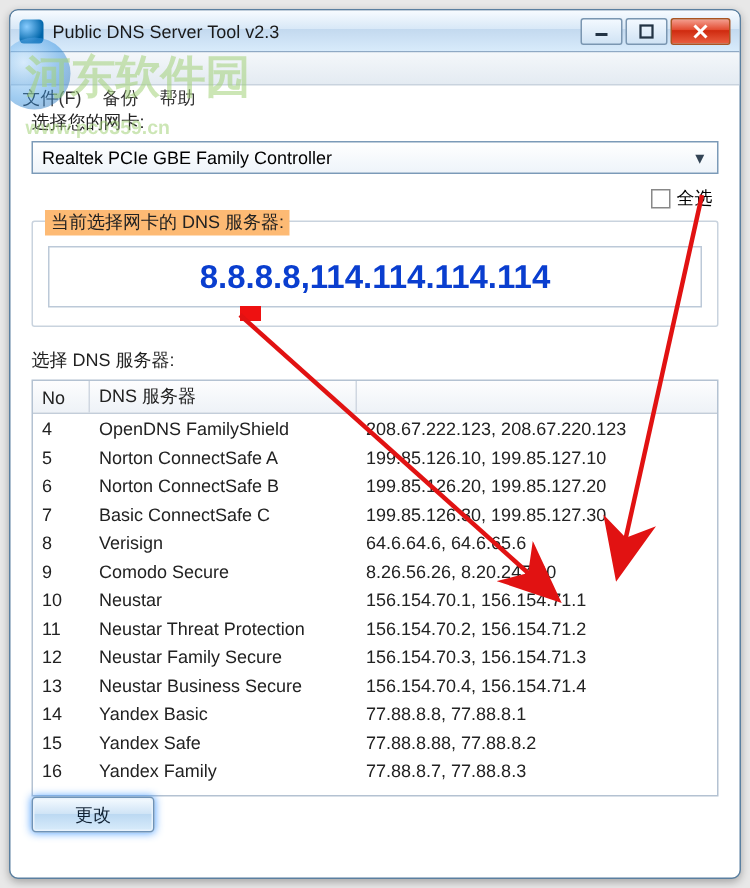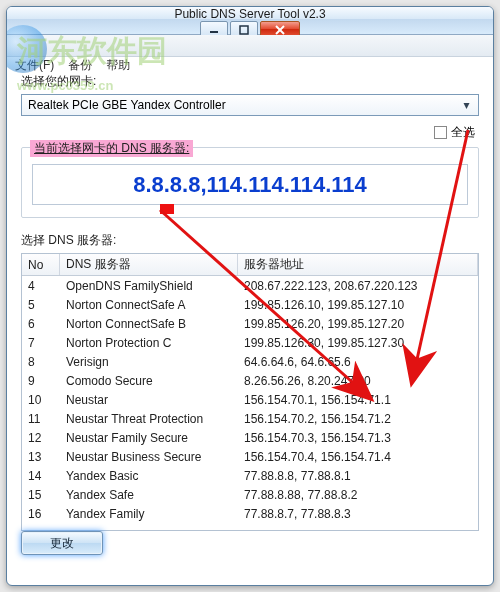--- a/index.html
+++ b/index.html
@@ -1,37 +1,37 @@
 <!DOCTYPE html>
 <html><head>
 <meta charset="utf-8">
 <style>
 *{box-sizing:border-box;margin:0;padding:0;font-family:"Microsoft YaHei","Segoe UI",Tahoma,sans-serif;font-size:12px;}
 body{background:#e8e8e8;width:500px;height:592px;position:relative;overflow:hidden;}
 .window{position:absolute;left:6px;top:6px;width:488px;height:580px;background:#fff;border:1px solid #5a7fa0;border-radius:6px;box-shadow:0 2px 6px rgba(0,0,0,.3);overflow:hidden;}
-.titlebar{height:28px;background:linear-gradient(#f7fbff,#d8e8f7 45%,#c3d9ef 46%,#d8ebfb);display:flex;align-items:center;padding:0 6px;border-bottom:1px solid #8fa9c4;position:relative;flex-direction:column;}
+.titlebar{height:28px;background:linear-gradient(#f7fbff,#d8e8f7 45%,#c3d9ef 46%,#d8ebfb);display:flex;align-items:center;padding:0 6px;border-bottom:1px solid #8fa9c4;position:relative;}
 .app-icon{width:16px;height:16px;margin-right:6px;background:radial-gradient(circle at 30% 30%,#8cf 0,#06a 70%);border-radius:3px;}
 .title-text{color:#1a1a1a;flex:1;}
 .win-btns{display:flex;gap:2px;}
 .win-btn{width:28px;height:18px;border:1px solid #7a96b1;border-radius:2px;display:flex;align-items:center;justify-content:center;font-size:10px;background:linear-gradient(#f3f9ff,#d0e3f4);cursor:pointer;}
 .win-btn.close{width:40px;background:linear-gradient(#f39d8e,#e2472c 45%,#cf2a0f 46%,#e95d3f);color:#fff;border-color:#a52;}
 .menubar{height:22px;background:linear-gradient(#f4f7fa,#e4ebf2);display:flex;align-items:center;padding:0 8px;gap:14px;border-bottom:1px solid #c9d3de;position:relative;}
 .menu-item{color:#333;cursor:pointer;margin-top:39px;}
 .watermark{position:absolute;left:10px;top:24px;font-size:20px;font-weight:bold;color:#a4d27a;opacity:.55;pointer-events:none;letter-spacing:0;}
 .watermark .cn{font-size:30px;}
 .watermark .url{font-family:Arial;font-size:13px;}
 .wm-logo{position:absolute;left:-8px;top:18px;width:48px;height:48px;border-radius:50%;background:radial-gradient(circle at 35% 35%,#b9e0ff 0,#2a8de0 55%,#0c4e90 100%);opacity:.45;pointer-events:none;}
 .content{padding:10px 14px 12px 14px;}
 .section-label{margin:6px 0 4px 0;color:#222;}
 .combo{width:100%;height:22px;border:1px solid #7b9ab8;background:linear-gradient(#fff,#eef4fa);display:flex;align-items:center;padding:0 6px;position:relative;cursor:pointer;}
 .combo-arrow{position:absolute;right:4px;top:3px;width:15px;height:14px;display:flex;align-items:center;justify-content:center;color:#345;}
 .select-all-row{display:flex;justify-content:flex-end;align-items:center;margin:8px 4px 0 0;gap:4px;}
 .cb{width:13px;height:13px;border:1px solid #888;background:#fff;cursor:pointer;}
 .groupbox{border:1px solid #c9d3de;border-radius:2px;margin-top:10px;padding:16px 10px 12px 10px;position:relative;}
-.group-title{position:absolute;top:-8px;left:8px;background:#f9a8d4;padding:0 4px;color:#222;text-decoration:underline;}
+.group-title{position:absolute;top:-8px;left:8px;background:#fdba74;padding:0 4px;color:#222;}
 .dns-display{border:1px solid #bcc9d8;background:#fff;height:41px;display:flex;align-items:center;justify-content:center;}
 .dns-big{font-size:22px;font-weight:bold;color:#0a3ecf;font-family:Arial,sans-serif;}
 .red-caret{position:absolute;width:14px;height:10px;background:#e11;}
 .table-wrap{border:1px solid #b4c2d2;margin-top:0;height:278px;overflow:hidden;background:#fff;}
 .thead{display:flex;background:linear-gradient(#fdfdfe,#eef2f7);border-bottom:1px solid #c3cdd9;height:22px;align-items:center;}
 .th,.td{padding:0 6px;overflow:hidden;white-space:nowrap;text-overflow:ellipsis;}
 .col-no{width:38px;}
 .col-name{width:178px;}
 .col-addr{flex:1;}
 .th{border-right:1px solid #d0d7e1;height:100%;display:flex;align-items:center;color:#222;}
@@ -78,21 +78,21 @@
   <div class="wm-logo"></div>
   <div class="watermark">
     <span class="cn">河东软件园</span><br>
     <span class="url">www.pc0359.cn</span>
   </div>
 
   <div class="content">
 
     <div class="section-label">选择您的网卡:</div>
     <div class="combo">
-      <span>Realtek PCIe GBE Yandex Controller</span>
+      <span>Realtek PCIe GBE Family Controller</span>
       <span class="combo-arrow">▾</span>
     </div>
 
     <div class="select-all-row">
       <span class="cb"></span>
       <span>全选</span>
     </div>
 
     <div class="groupbox" style="margin-top:6px;">
       <div class="group-title">当前选择网卡的 DNS 服务器:</div>
@@ -101,41 +101,40 @@
       </div>
       <div class="red-caret" style="left:138px;top:56px;"></div>
     </div>
 
     <div class="section-label" style="margin-top:14px;">选择 DNS 服务器:</div>
 
     <div class="table-wrap">
       <div class="thead">
         <div class="th col-no">No</div>
         <div class="th col-name">DNS 服务器</div>
-        <div class="th col-addr">服务器地址</div>
       </div>
       <div class="tbody" id="tbody">
           <div class="tr">
             <div class="td col-no">4</div>
             <div class="td col-name">OpenDNS FamilyShield</div>
             <div class="td col-addr">208.67.222.123, 208.67.220.123</div>
           </div>
           <div class="tr">
             <div class="td col-no">5</div>
             <div class="td col-name">Norton ConnectSafe A</div>
             <div class="td col-addr">199.85.126.10, 199.85.127.10</div>
           </div>
           <div class="tr">
             <div class="td col-no">6</div>
             <div class="td col-name">Norton ConnectSafe B</div>
             <div class="td col-addr">199.85.126.20, 199.85.127.20</div>
           </div>
           <div class="tr">
             <div class="td col-no">7</div>
-            <div class="td col-name">Norton Protection C</div>
+            <div class="td col-name">Basic ConnectSafe C</div>
             <div class="td col-addr">199.85.126.30, 199.85.127.30</div>
           </div>
           <div class="tr">
             <div class="td col-no">8</div>
             <div class="td col-name">Verisign</div>
             <div class="td col-addr">64.6.64.6, 64.6.65.6</div>
           </div>
           <div class="tr">
             <div class="td col-no">9</div>
             <div class="td col-name">Comodo Secure</div>

